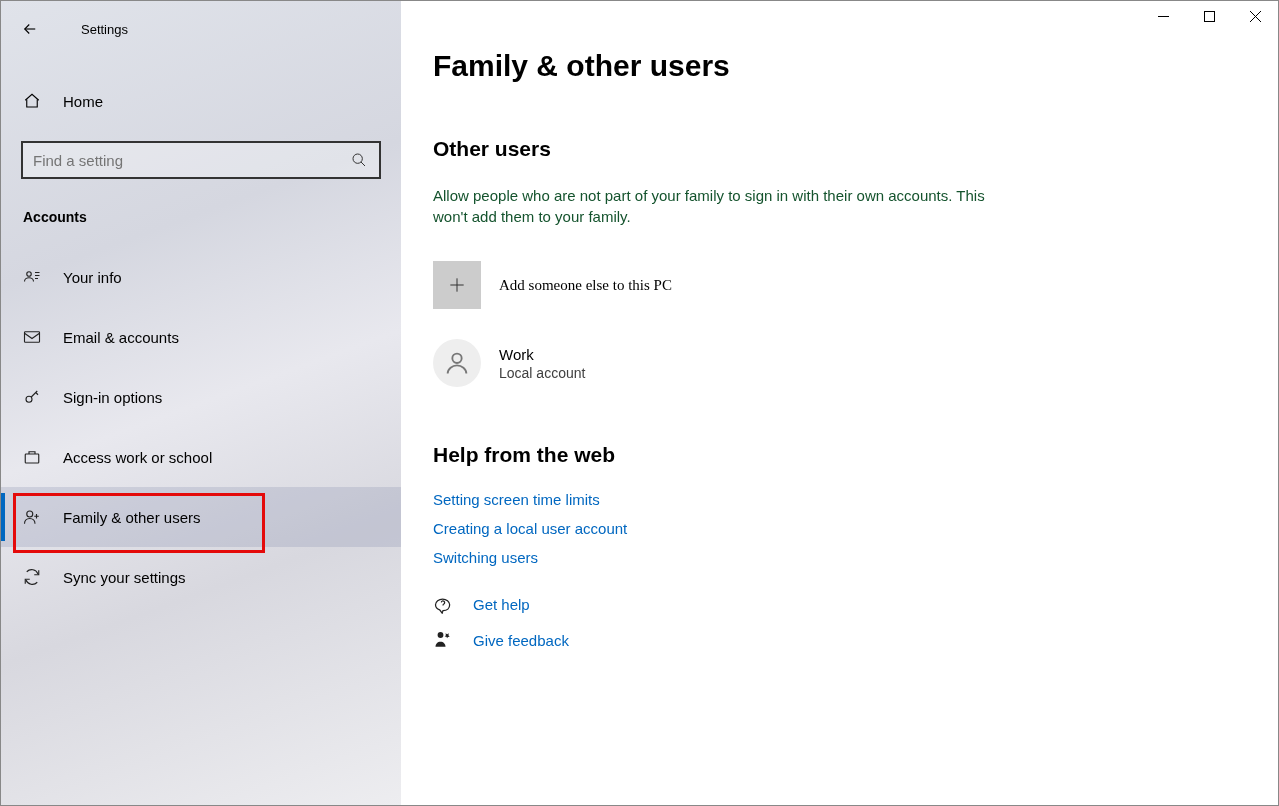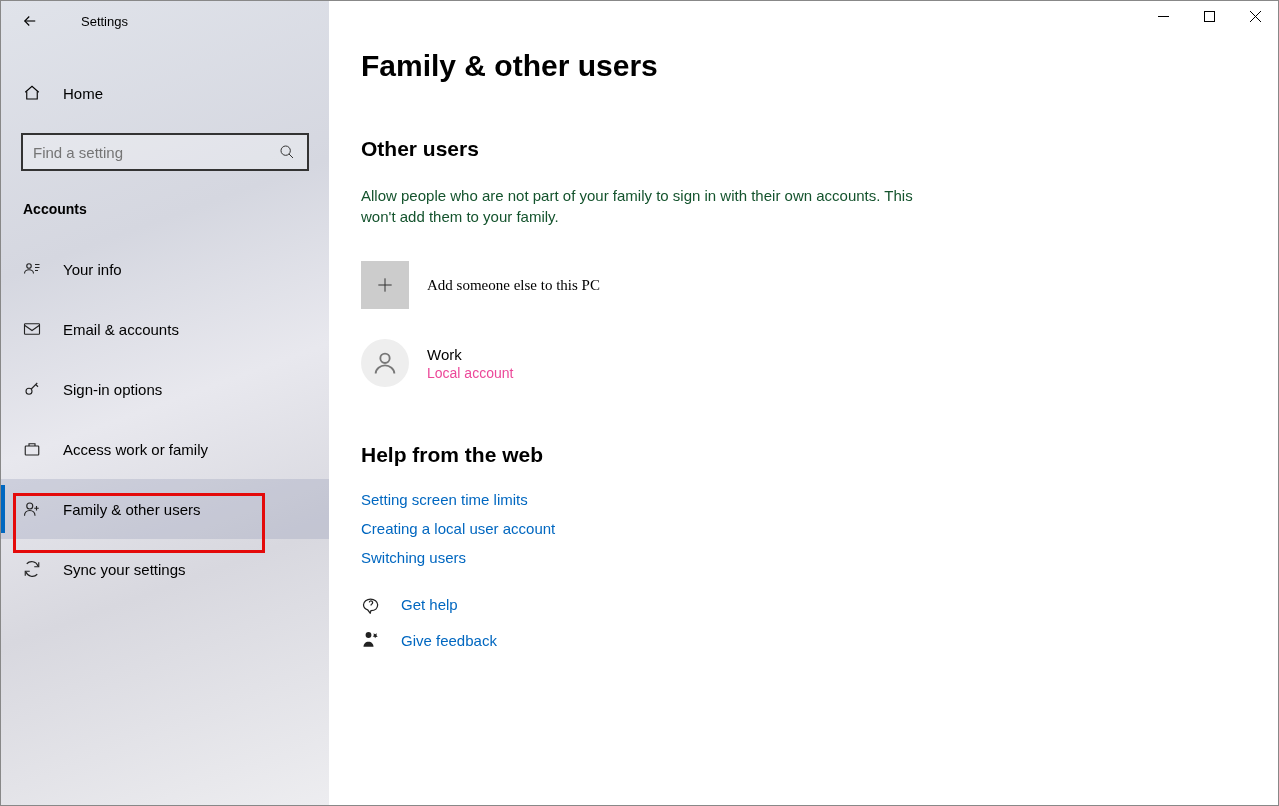--- a/index.html
+++ b/index.html
@@ -13,23 +13,24 @@
     overflow: hidden;
     border: 1px solid #888;
   }
   .app {
     display: flex;
     width: 100%;
     height: 100%;
   }
   
   .sidebar {
-    width: 328px;
+    width: 400px;
     height: 100%;
     background: linear-gradient(160deg, #e0e3ea 0%, #d5d7e0 30%, #e8e8ee 50%, #d8d8df 70%, #ededf0 100%);
+    padding-top: 8px;
     position: relative;
   }
   .top-row {
     display: flex;
     align-items: center;
     height: 40px;
     padding-left: 20px;
   }
   .back-btn {
     width: 24px;
@@ -164,21 +165,21 @@
     width: 48px; height: 48px;
     border-radius: 50%;
     background: #eee;
     display: flex;
     align-items: center;
     justify-content: center;
     margin-right: 18px;
     color: #777;
   }
   .user-text .name { font-size: 15px; }
-  .user-text .sub { font-size: 14px; color: #ec4899; margin-top: 2px; }
+  .user-text .sub { font-size: 14px; color: #404040; margin-top: 2px; }
   .help-section { margin-top: 40px; }
   .help-links a {
     display: block;
     color: #0067c0;
     text-decoration: none;
     font-size: 15px;
     margin-bottom: 12px;
     cursor: pointer;
   }
   .bottom-actions { margin-top: 28px; }
@@ -263,21 +264,21 @@
         </span>
         <span class="label">Sign-in options</span>
       </div>
       <div class="nav-item">
         <span class="icon">
           <svg width="18" height="18" viewBox="0 0 24 24" fill="none" stroke="currentColor" stroke-width="1.5">
               <rect x="3" y="8" width="18" height="12" rx="1"></rect>
               <path d="M8 8V5h8v3"></path>
             </svg>
         </span>
-        <span class="label">Access work or family</span>
+        <span class="label">Access work or school</span>
       </div>
       <div class="nav-item active">
         <span class="icon">
           <svg width="18" height="18" viewBox="0 0 24 24" fill="none" stroke="currentColor" stroke-width="1.5">
               <circle cx="9" cy="8" r="4"></circle>
               <path d="M2 21c0-4 3-7 7-7s7 3 7 7"></path>
               <path d="M18 8v6M15 11h6"></path>
             </svg>
         </span>
         <span class="label">Family &amp; other users</span>

